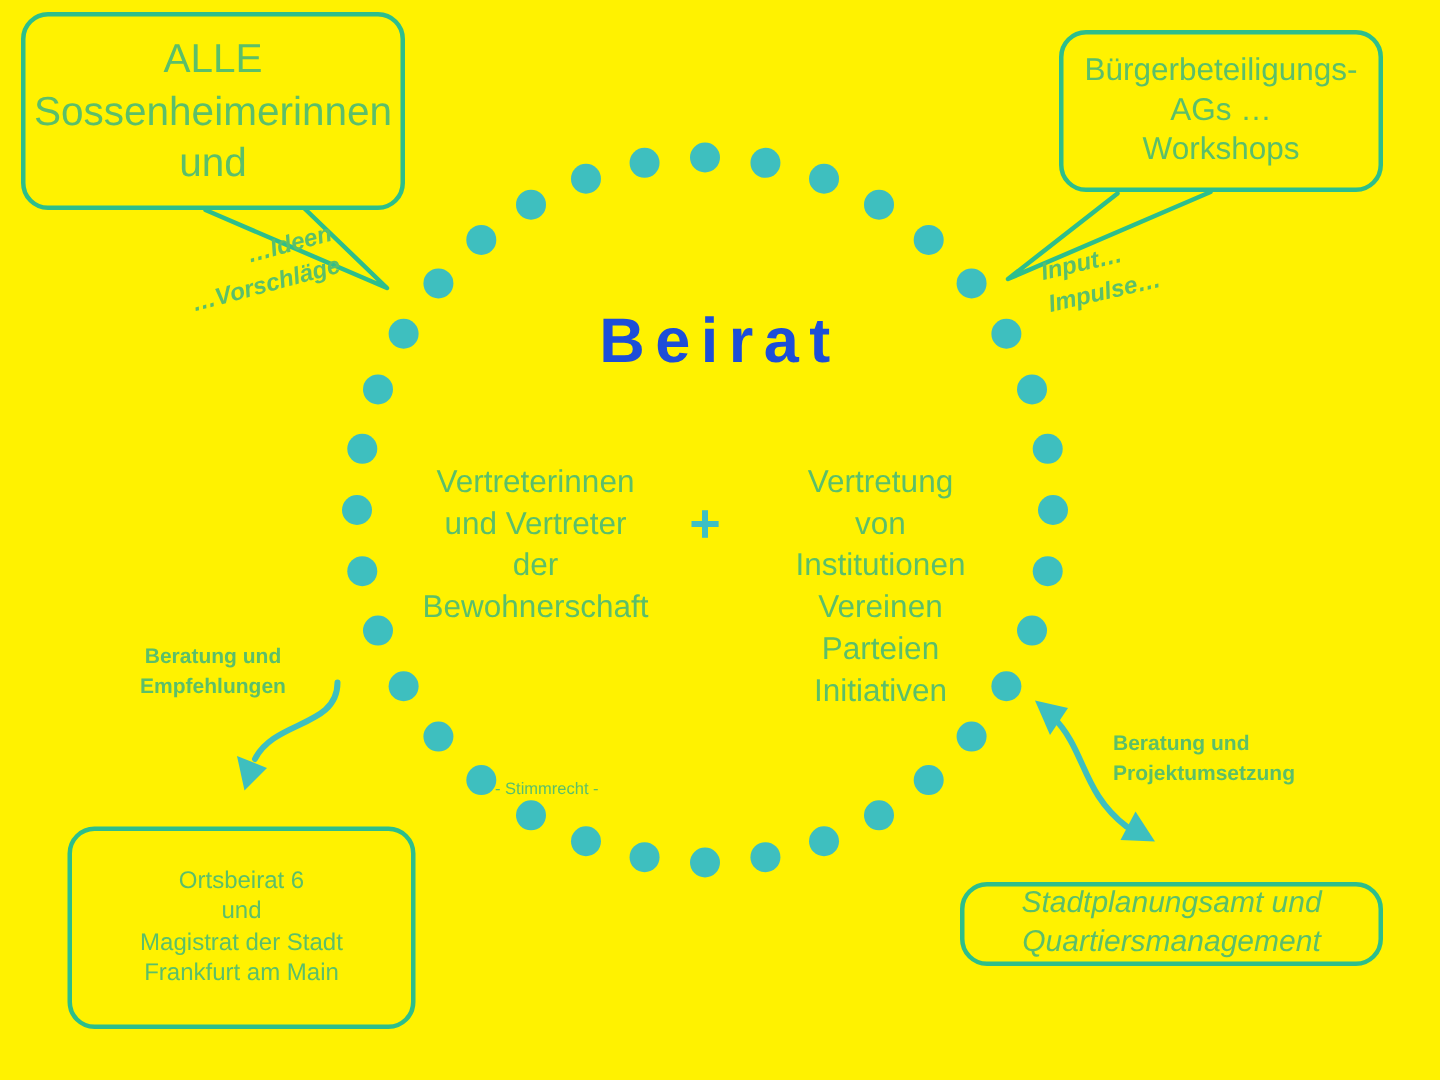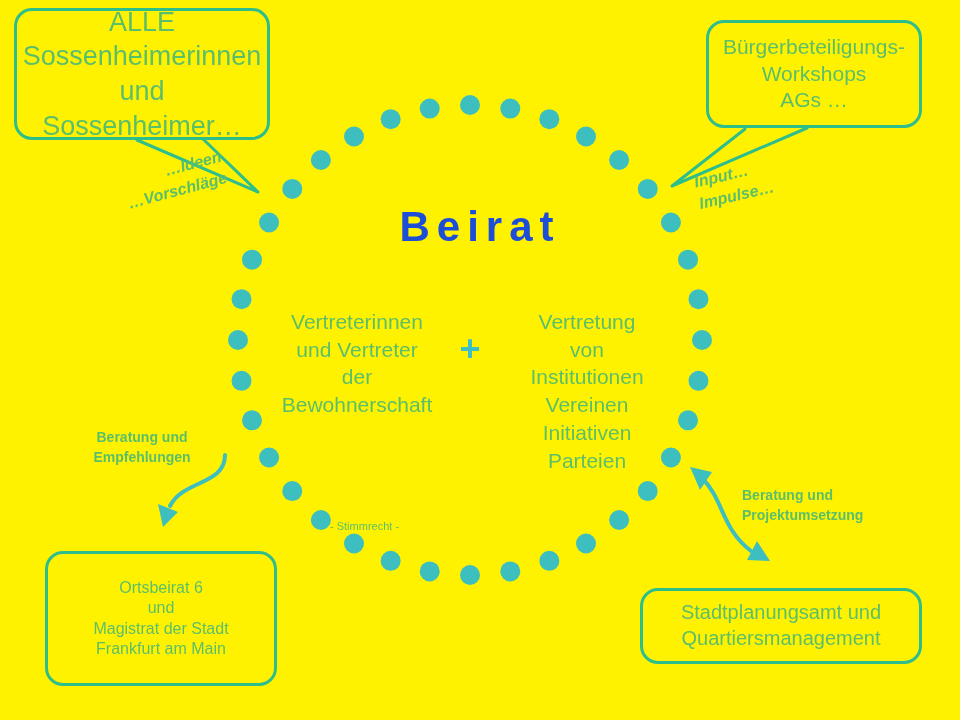--- a/index.html
+++ b/index.html
@@ -38,22 +38,23 @@
   }
   #bubble-workshops {
     left: 706px; top: 20px; width: 216px; height: 108px;
     font-size: 21px;
   }
   #bubble-ortsbeirat {
     left: 45px; top: 551px; width: 232px; height: 135px;
     font-size: 16px;
   }
   #bubble-stadtplanung {
-    left: 640px; top: 588px; width: 282px; height: 76px;
+    left: 640px; top: 588px; width: 282px; height: 56px;
     font-size: 20px;
+    font-style: italic;
   }
 
   
   #art {
     position: absolute;
     left: 0; top: 0;
     width: 960px; height: 720px;
     pointer-events: none;
   }
 
@@ -185,34 +186,33 @@
     <path d="M 702 478 C 724 500 721 528 751 551" fill="none" stroke="#3EBFBF" stroke-width="4" stroke-linecap="round"></path>
     <path d="M 690 467 L 712 472 L 700 490 Z" fill="#3EBFBF"></path>
     <path d="M 770 561 L 747 560 L 757 541 Z" fill="#3EBFBF"></path>
   </svg>
 
   <div class="bubble" id="bubble-all">
     <span class="txt">
       <span>ALLE</span>
       <span>Sossenheimerinnen</span>
       <span>und</span>
-      <span>Sossenheimer…</span>
     </span>
   </div>
 
   <div class="rot-label" id="label-ideen">
     <span>…Ideen</span>
     <span>…Vorschläge</span>
   </div>
 
   <div class="bubble" id="bubble-workshops">
     <span class="txt">
       <span>Bürgerbeteiligungs-</span>
+      <span>AGs …</span>
       <span>Workshops</span>
-      <span>AGs …</span>
     </span>
   </div>
 
   <div class="rot-label" id="label-input">
     <span>Input…</span>
     <span>Impulse…</span>
   </div>
 
   <div id="beirat-title">Beirat</div>
 
@@ -223,22 +223,22 @@
     <span>Bewohnerschaft</span>
   </div>
 
   <div id="plus-sign">+</div>
 
   <div class="col" id="col-right">
     <span>Vertretung</span>
     <span>von</span>
     <span>Institutionen</span>
     <span>Vereinen</span>
+    <span>Parteien</span>
     <span>Initiativen</span>
-    <span>Parteien</span>
   </div>
 
   <div id="stimmrecht">- Stimmrecht -</div>
 
   <div class="arrow-label" id="label-beratung-empfehlungen">
     <span>Beratung und</span>
     <span>Empfehlungen</span>
   </div>
 
   <div class="bubble" id="bubble-ortsbeirat">

